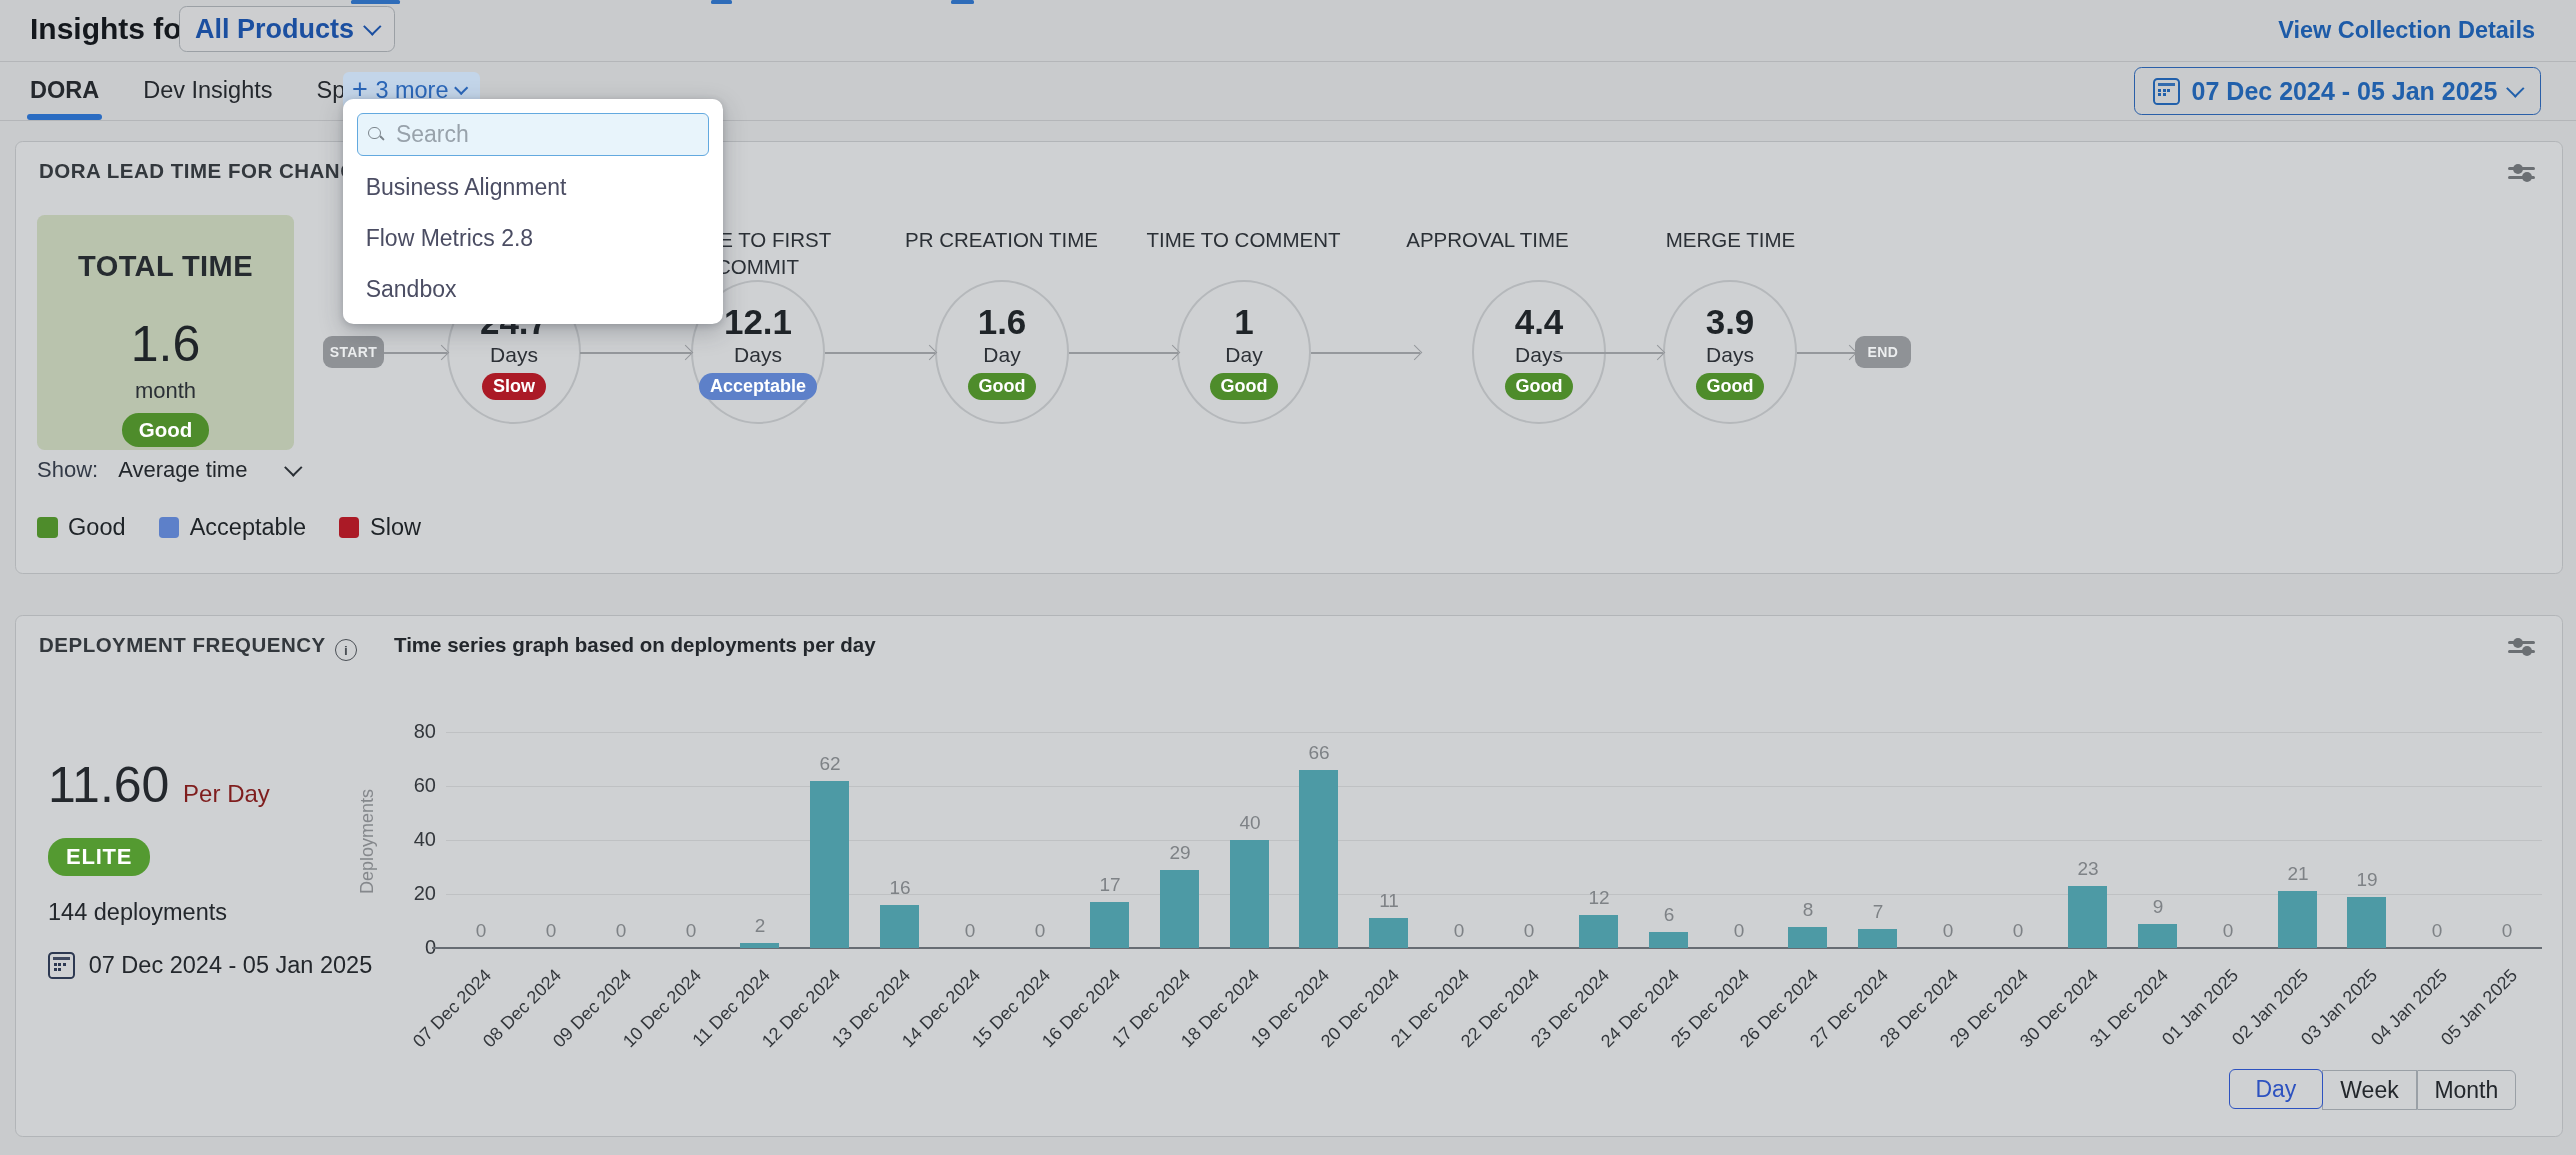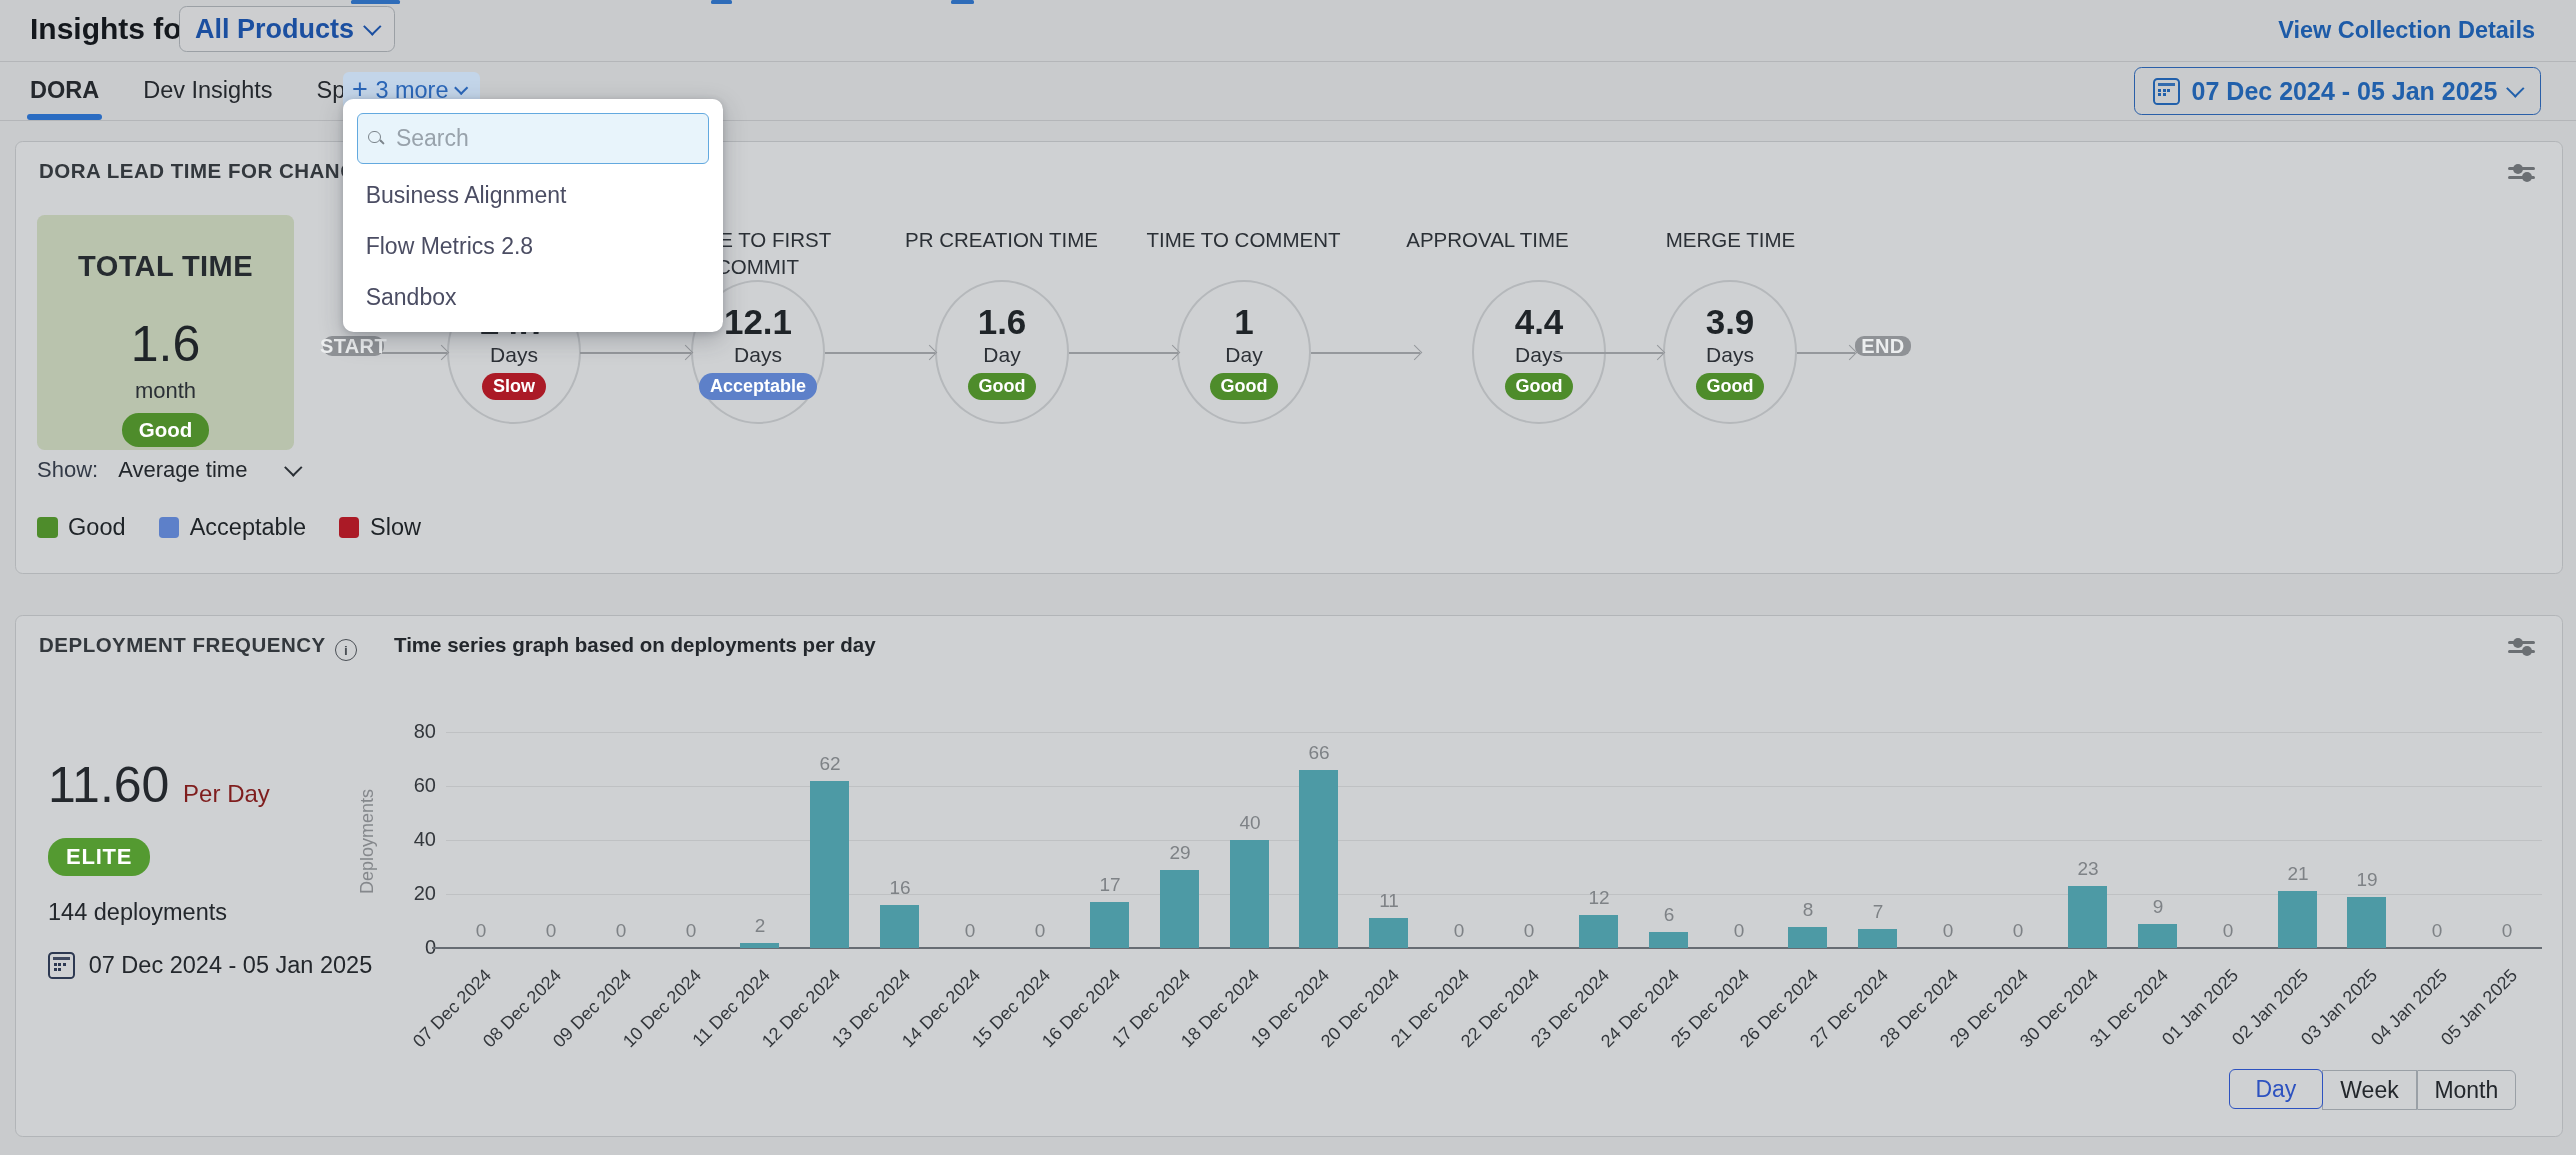--- a/index.html
+++ b/index.html
@@ -73,22 +73,22 @@
   .total-box .t{font-size:29px;font-weight:bold;letter-spacing:0.4px;color:#262b30;}
   .total-box .v{font-size:50px;color:#1f2428;margin-top:32px;}
   .total-box .u{font-size:22px;color:#2b3036;margin-top:4.6px;}
 
   
   .pill{display:inline-block;color:#fff;font-size:19px;font-weight:600;border-radius:13.7px;padding:3.8px 13.7px;}
   .pill.good{background:#4e8c2b;}
   .pill.acceptable{background:#5d80c9;}
   .pill.slow{background:#ab1a26;}
   .total-box .pill{margin-top:9px;font-size:20.5px;padding:5.3px 16.7px;border-radius:16.7px;}
-  .endpill{position:absolute;height:20px;background:#8f9296;border-radius:9px;color:#eceeef;
-    font-size:20px;font-weight:bold;display:flex;align-items:center;justify-content:center;letter-spacing:0.4px;}
+  .endpill{position:absolute;height:32px;background:#8f9296;border-radius:9px;color:#eceeef;
+    font-size:14px;font-weight:bold;display:flex;align-items:center;justify-content:center;letter-spacing:0.4px;}
 
   
   .stage-label{position:absolute;width:205px;text-align:center;font-size:20.5px;font-weight:500;color:#2b3036;line-height:27px;}
   .stage-circle{position:absolute;width:134px;height:144px;border:2.3px solid #b5b8bb;border-radius:50%;
     display:flex;flex-direction:column;align-items:center;justify-content:center;box-sizing:border-box;}
   .stage-circle .v{font-size:35px;font-weight:bold;color:#1f2428;line-height:1.05;}
   .stage-circle .u{font-size:21px;color:#2c3036;margin-top:1.5px;}
   .stage-circle .pill{margin-top:6px;font-size:18px;padding:3px 10.6px;}
   .flow-arrow{position:absolute;height:1.9px;background:#95989c;}
   .flow-arrow::after{content:'';position:absolute;right:0;top:-5.3px;width:10px;height:10px;
@@ -138,21 +138,21 @@
   .seg{position:absolute;right:46px;top:454px;display:flex;cursor:pointer;}
   .seg .s{height:38px;min-width:59px;padding:0 16.7px;display:flex;align-items:center;justify-content:center;
     font-size:23px;color:#23272c;border:1.5px solid #9aa0a6;border-left-width:0.8px;}
   .seg .s:first-child{border-left-width:1.5px;border-radius:6px 0 0 6px;}
   .seg .s:last-child{border-radius:0 6px 6px 0;}
   .seg .s.sel{color:#2d52c0;border:1.9px solid #2d52c0;border-radius:6px;margin:-0.8px;z-index:2;background:#cfd1d3;}
 
   
   .dropdown{position:absolute;left:343px;top:99px;width:380px;min-height:191px;background:#ffffff;border-radius:10.6px;
     box-shadow:0 7.6px 23px rgba(40,45,55,.25), 0 1.5px 6px rgba(40,45,55,.18);z-index:50;padding:13.7px 13.7px 10.6px;box-sizing:border-box;}
-  .searchbox{display:flex;align-items:center;gap:10.6px;height:51px;background:#e8f4fb;border:1.9px solid #63a9df;
+  .searchbox{display:flex;align-items:center;gap:10.6px;height:43px;background:#e8f4fb;border:1.9px solid #63a9df;
     border-radius:6px;padding:0 10.6px;box-sizing:border-box;}
   .searchbox input{flex:1;border:none;outline:none;background:transparent;font-size:23px;color:#3b4148;
     font-family:"Liberation Sans","DejaVu Sans",sans-serif;}
   .searchbox input::placeholder{color:#98a2ab;}
   .mag{position:relative;width:15px;height:15px;flex:0 0 auto;}
   .mag::before{content:'';position:absolute;left:0;top:0;width:10.6px;height:10.6px;border:1.9px solid #7c858c;border-radius:50%;}
   .mag::after{content:'';position:absolute;left:10.6px;top:10.6px;width:6px;height:1.9px;background:#7c858c;transform:rotate(45deg);border-radius:1.5px;}
   .dd-item{font-size:23px;color:#4b4d63;padding:10.6px 9px;margin-top:3px;border-radius:4.6px;cursor:pointer;}
   .dd-item:first-of-type{margin-top:7.6px;}
 </style>

